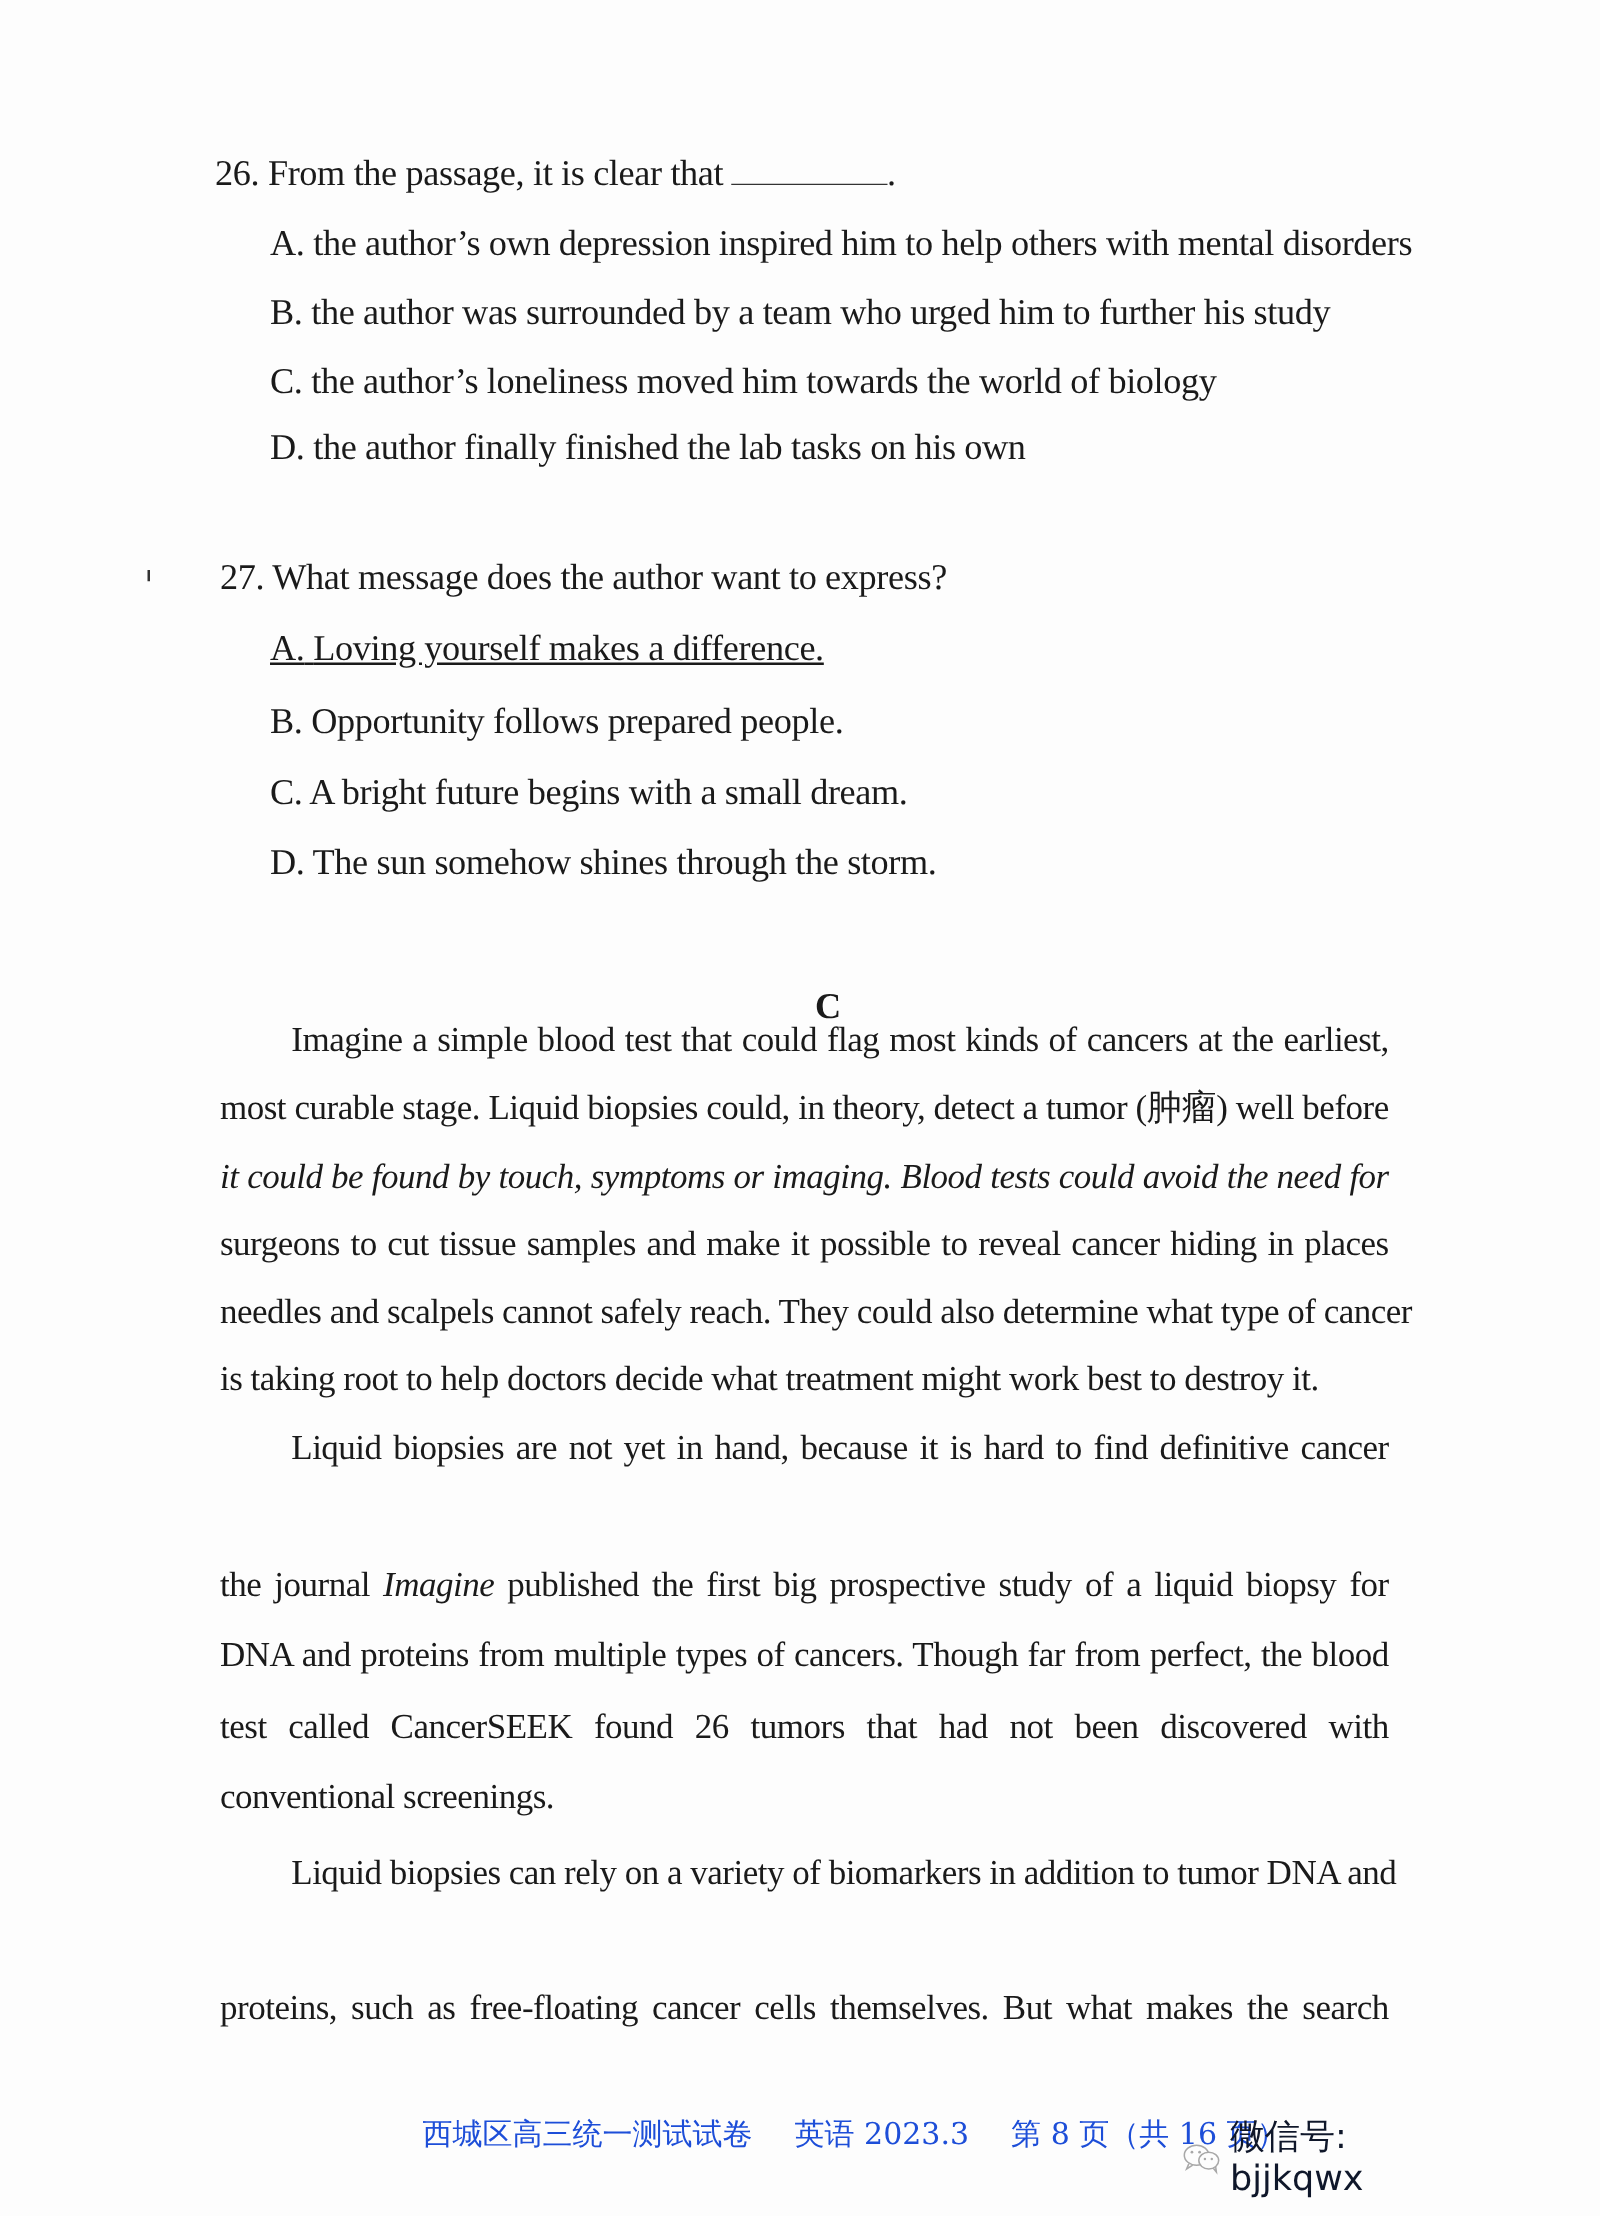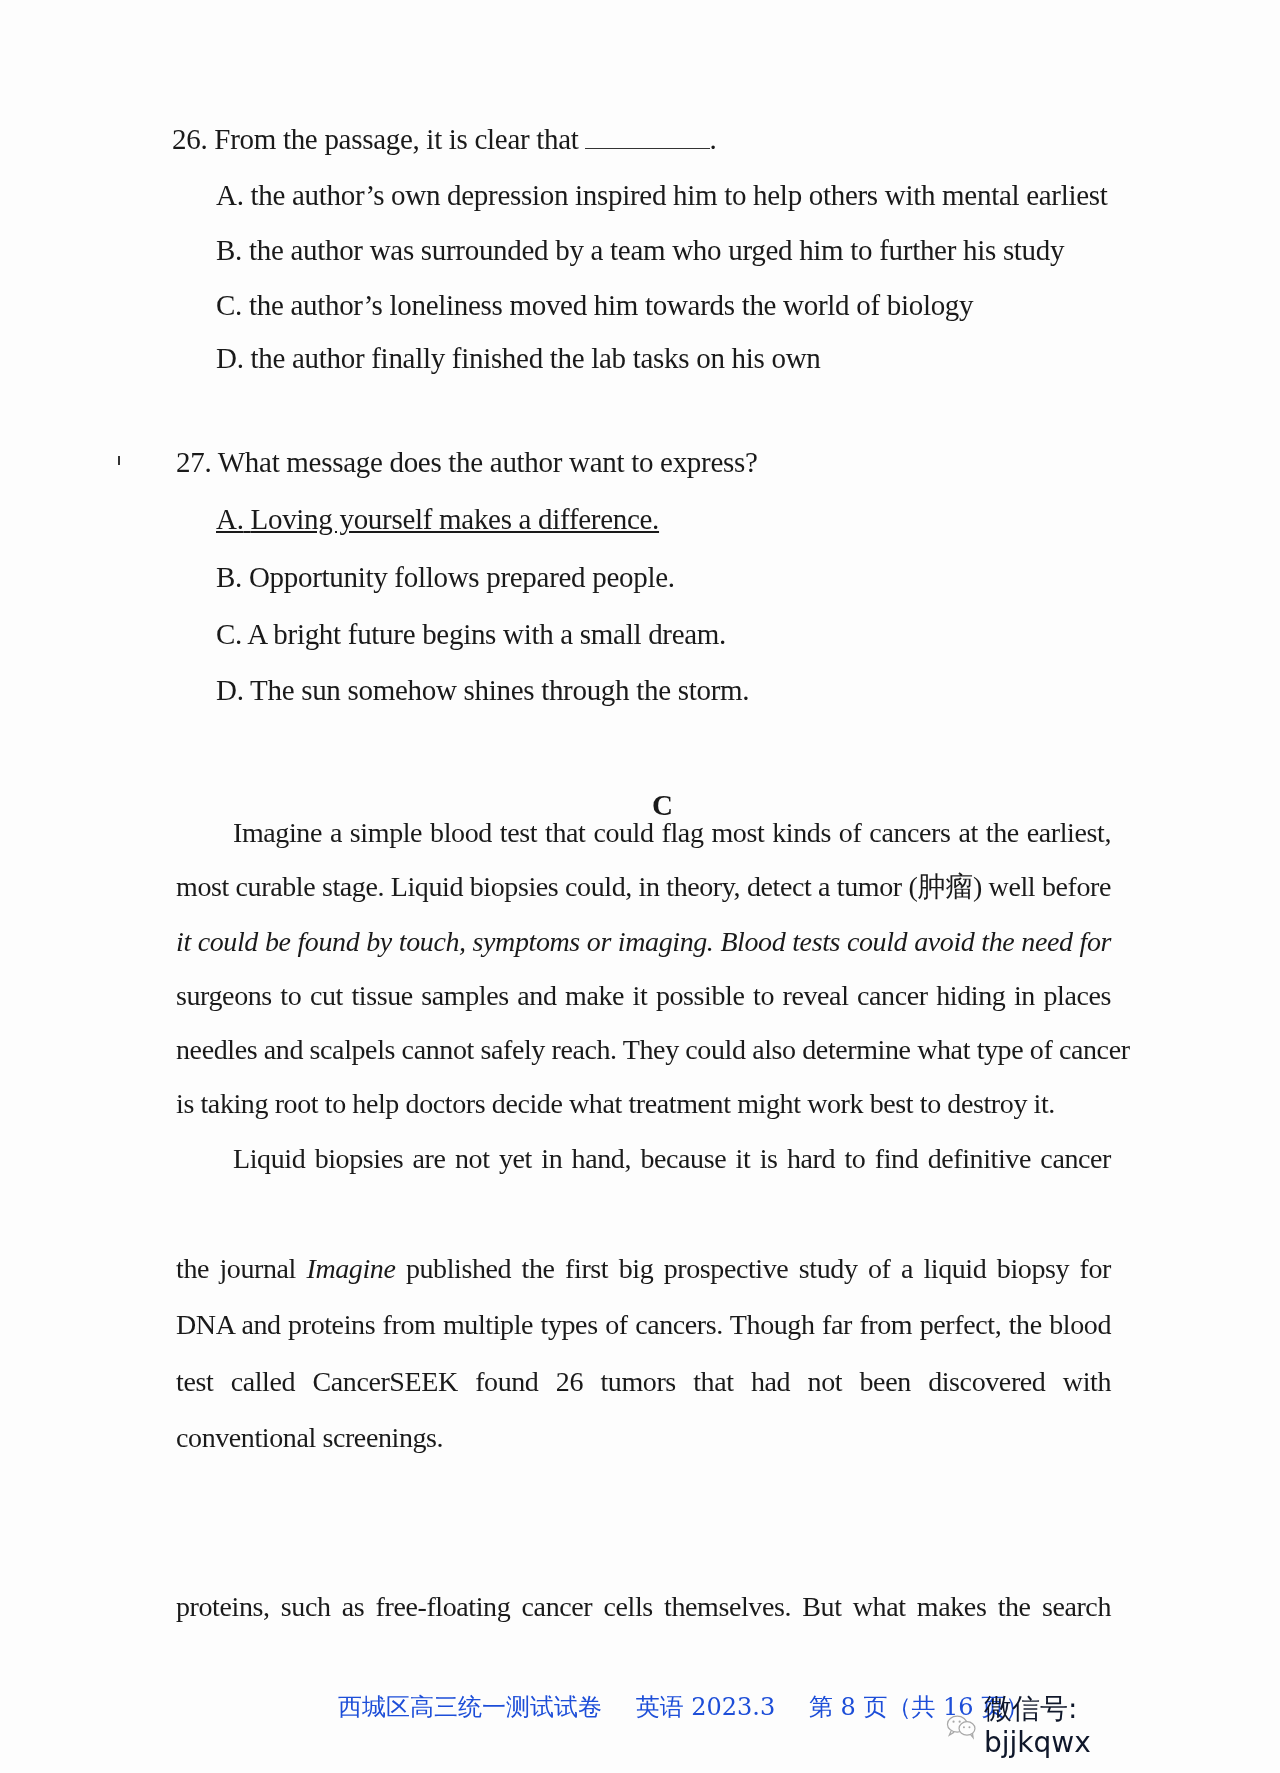--- a/index.html
+++ b/index.html
@@ -89,21 +89,21 @@
 <body>
 
 <div class="page">
 
   <div class="line q-stem" style="top:122px;">
     <span>26.</span>
     <span>From the passage, it is clear that</span><span class="blank"></span>.
   </div>
   <div class="line opt" style="top:178px;">
     <span>A.</span>
-    <span>the author’s own depression inspired him to help others with mental earliest</span>
+    <span>the author’s own depression inspired him to help others with mental disorders</span>
   </div>
   <div class="line opt" style="top:233px;">
     <span>B.</span>
     <span>the author was surrounded by a team who urged him to further his study</span>
   </div>
   <div class="line opt" style="top:288px;">
     <span>C.</span>
     <span>the author’s loneliness moved him towards the world of biology</span>
   </div>
   <div class="line opt" style="top:341px;">
@@ -146,20 +146,21 @@
   <div class="para-line indent" style="top:1142px;">Liquid biopsies are not yet in hand, because it is hard to find definitive cancer</div>
   <div class="para-line" style="top:1252px;">
     <span>the journal</span>
     <span class="italic">Imagine</span>
     <span>published the first big prospective study of a liquid biopsy for</span>
   </div>
   <div class="para-line" style="top:1308px;">DNA and proteins from multiple types of cancers. Though far from perfect, the blood</div>
   <div class="para-line" style="top:1365px;">test called CancerSEEK found 26 tumors that had not been discovered with</div>
   <div class="para-line last" style="top:1421px;">conventional screenings.</div>
 
+  <div class="para-line indent" style="top:1482px;">Liquid biopsies can rely on a variety of biomarkers in addition to tumor DNA and</div>
   <div class="para-line" style="top:1590px;">proteins, such as free-floating cancer cells themselves. But what makes the search</div>
 
   <div class="footer">
     <span>西城区高三统一测试试卷</span>
     <span>英语 2023.3</span>
     <span>第 8 页（共 16 页）</span>
   </div>
 
   <div class="watermark">
     <svg class="wechat-icon" viewBox="0 0 54 40">

